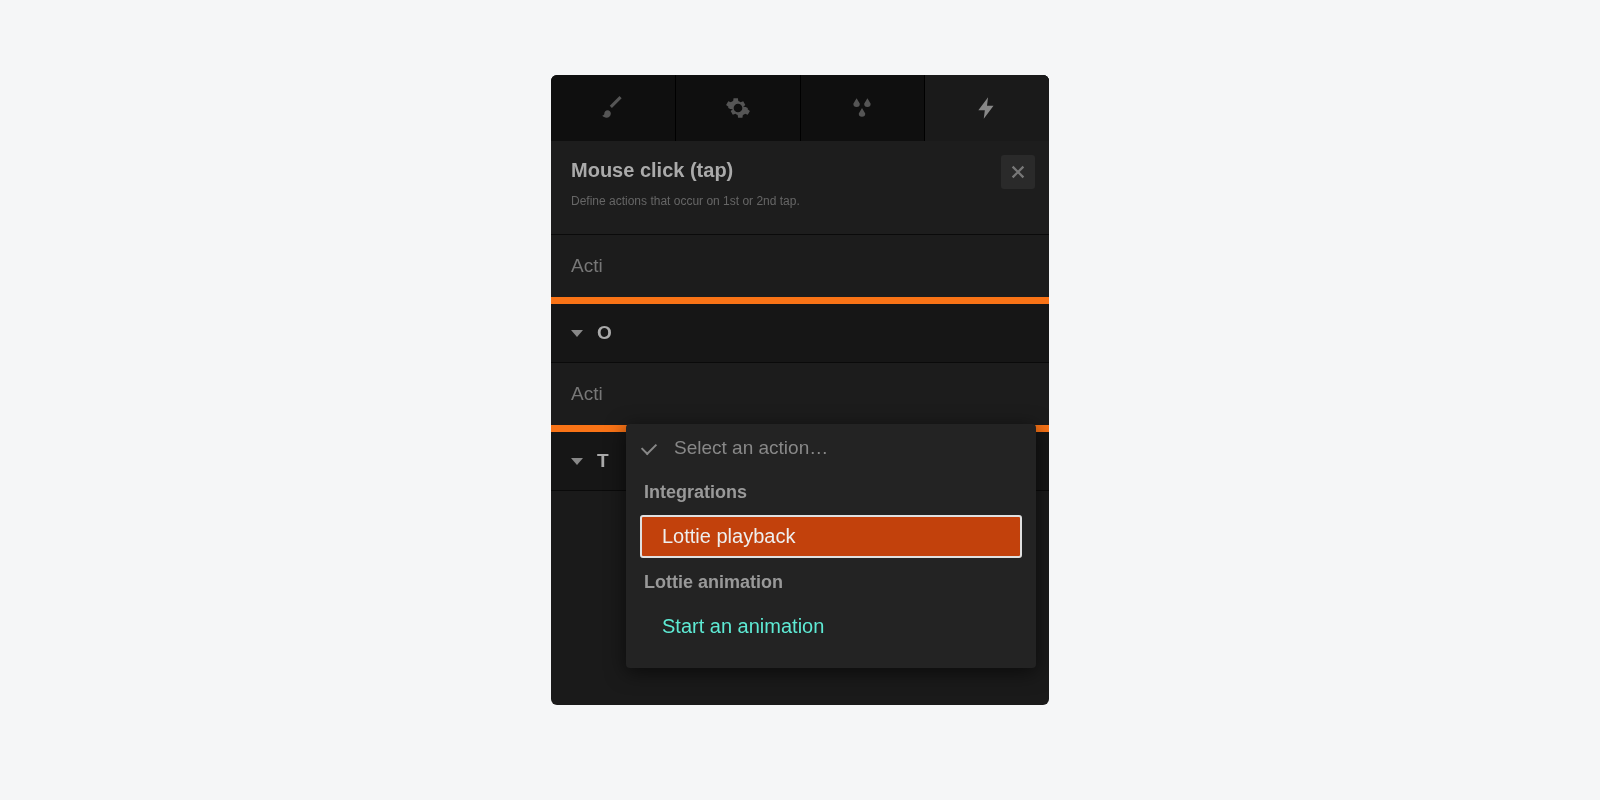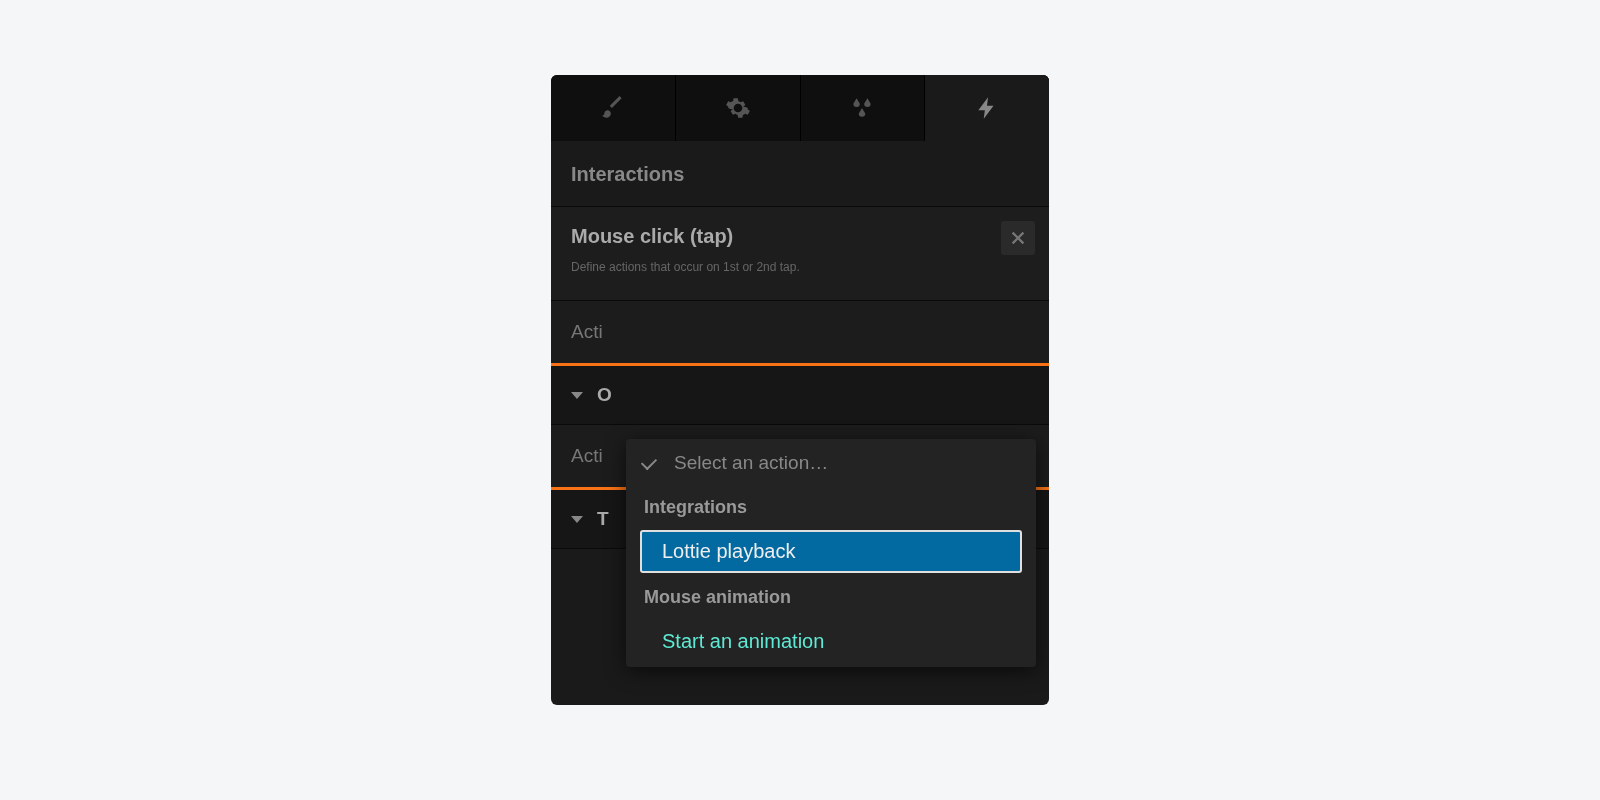--- a/index.html
+++ b/index.html
@@ -98,33 +98,33 @@
     border-top: 7px solid #888;
     margin-right: 14px;
     flex-shrink: 0;
   }
   .action-row {
     display: flex;
     align-items: flex-end;
     padding: 20px 20px;
     font-size: 19px;
     color: #777;
-    border-bottom: 3px solid #f97316;
+    border-bottom: 7px solid #f97316;
     background: #1c1c1c;
   }
   
   .dropdown {
     position: absolute;
     left: 75px;
-    top: 364px;
+    top: 349px;
     width: 410px;
     background: #232323;
     border-radius: 4px;
     box-shadow: 0 4px 20px rgba(0,0,0,0.6);
-    padding-bottom: 0;
+    padding-bottom: 16px;
   }
   .dd-item {
     display: flex;
     align-items: center;
     padding: 13px 18px 13px 48px;
     font-size: 19px;
     color: #888;
     position: relative;
   }
   .dd-item.selected::before {
@@ -145,21 +145,21 @@
     color: #999;
   }
   .dd-option {
     margin: 4px 14px;
     padding: 10px 22px;
     font-size: 20px;
     color: #5eead4;
     border-radius: 3px;
   }
   .dd-option.highlight {
-    background: #0369a1;
+    background: #c2410c;
     border: 2px solid #e0e0e0;
     padding: 8px 20px;
     color: #eee;
   }
 </style>
 </head>
 <body>
 
 <div class="panel">
 
@@ -179,21 +179,20 @@
           <path d="M7 3l-3 5a3 3 0 006 0L7 3zm10 0l-3 5a3 3 0 006 0l-3-5zM12 12l-3 5a3 3 0 006 0l-3-5z"></path>
         </svg>
     </div>
     <div class="tab active">
       <svg viewBox="0 0 24 24">
           <path d="M13 2L4 14h6l-1 8 9-12h-6l1-8z"></path>
         </svg>
     </div>
   </div>
 
-  <div class="section-title">Interactions</div>
 
   <div class="trigger-block">
     <div class="trigger-title">Mouse click (tap)</div>
     <div class="trigger-desc">Define actions that occur on 1st or 2nd tap.</div>
     <div class="close-x">
       <svg viewBox="0 0 20 20">
           <path d="M4 4l12 12M16 4L4 16"></path>
         </svg>
     </div>
   </div>
@@ -216,17 +215,17 @@
     <span class="tri"></span>
     <span>T</span>
   </div>
 
   <div class="dropdown">
     <div class="dd-item selected">
       <span>Select an action…</span>
     </div>
     <div class="dd-group">Integrations</div>
     <div class="dd-option highlight">Lottie playback</div>
-    <div class="dd-group">Mouse animation</div>
+    <div class="dd-group">Lottie animation</div>
     <div class="dd-option">Start an animation</div>
   </div>
 
 </div>
 
 </body></html>

